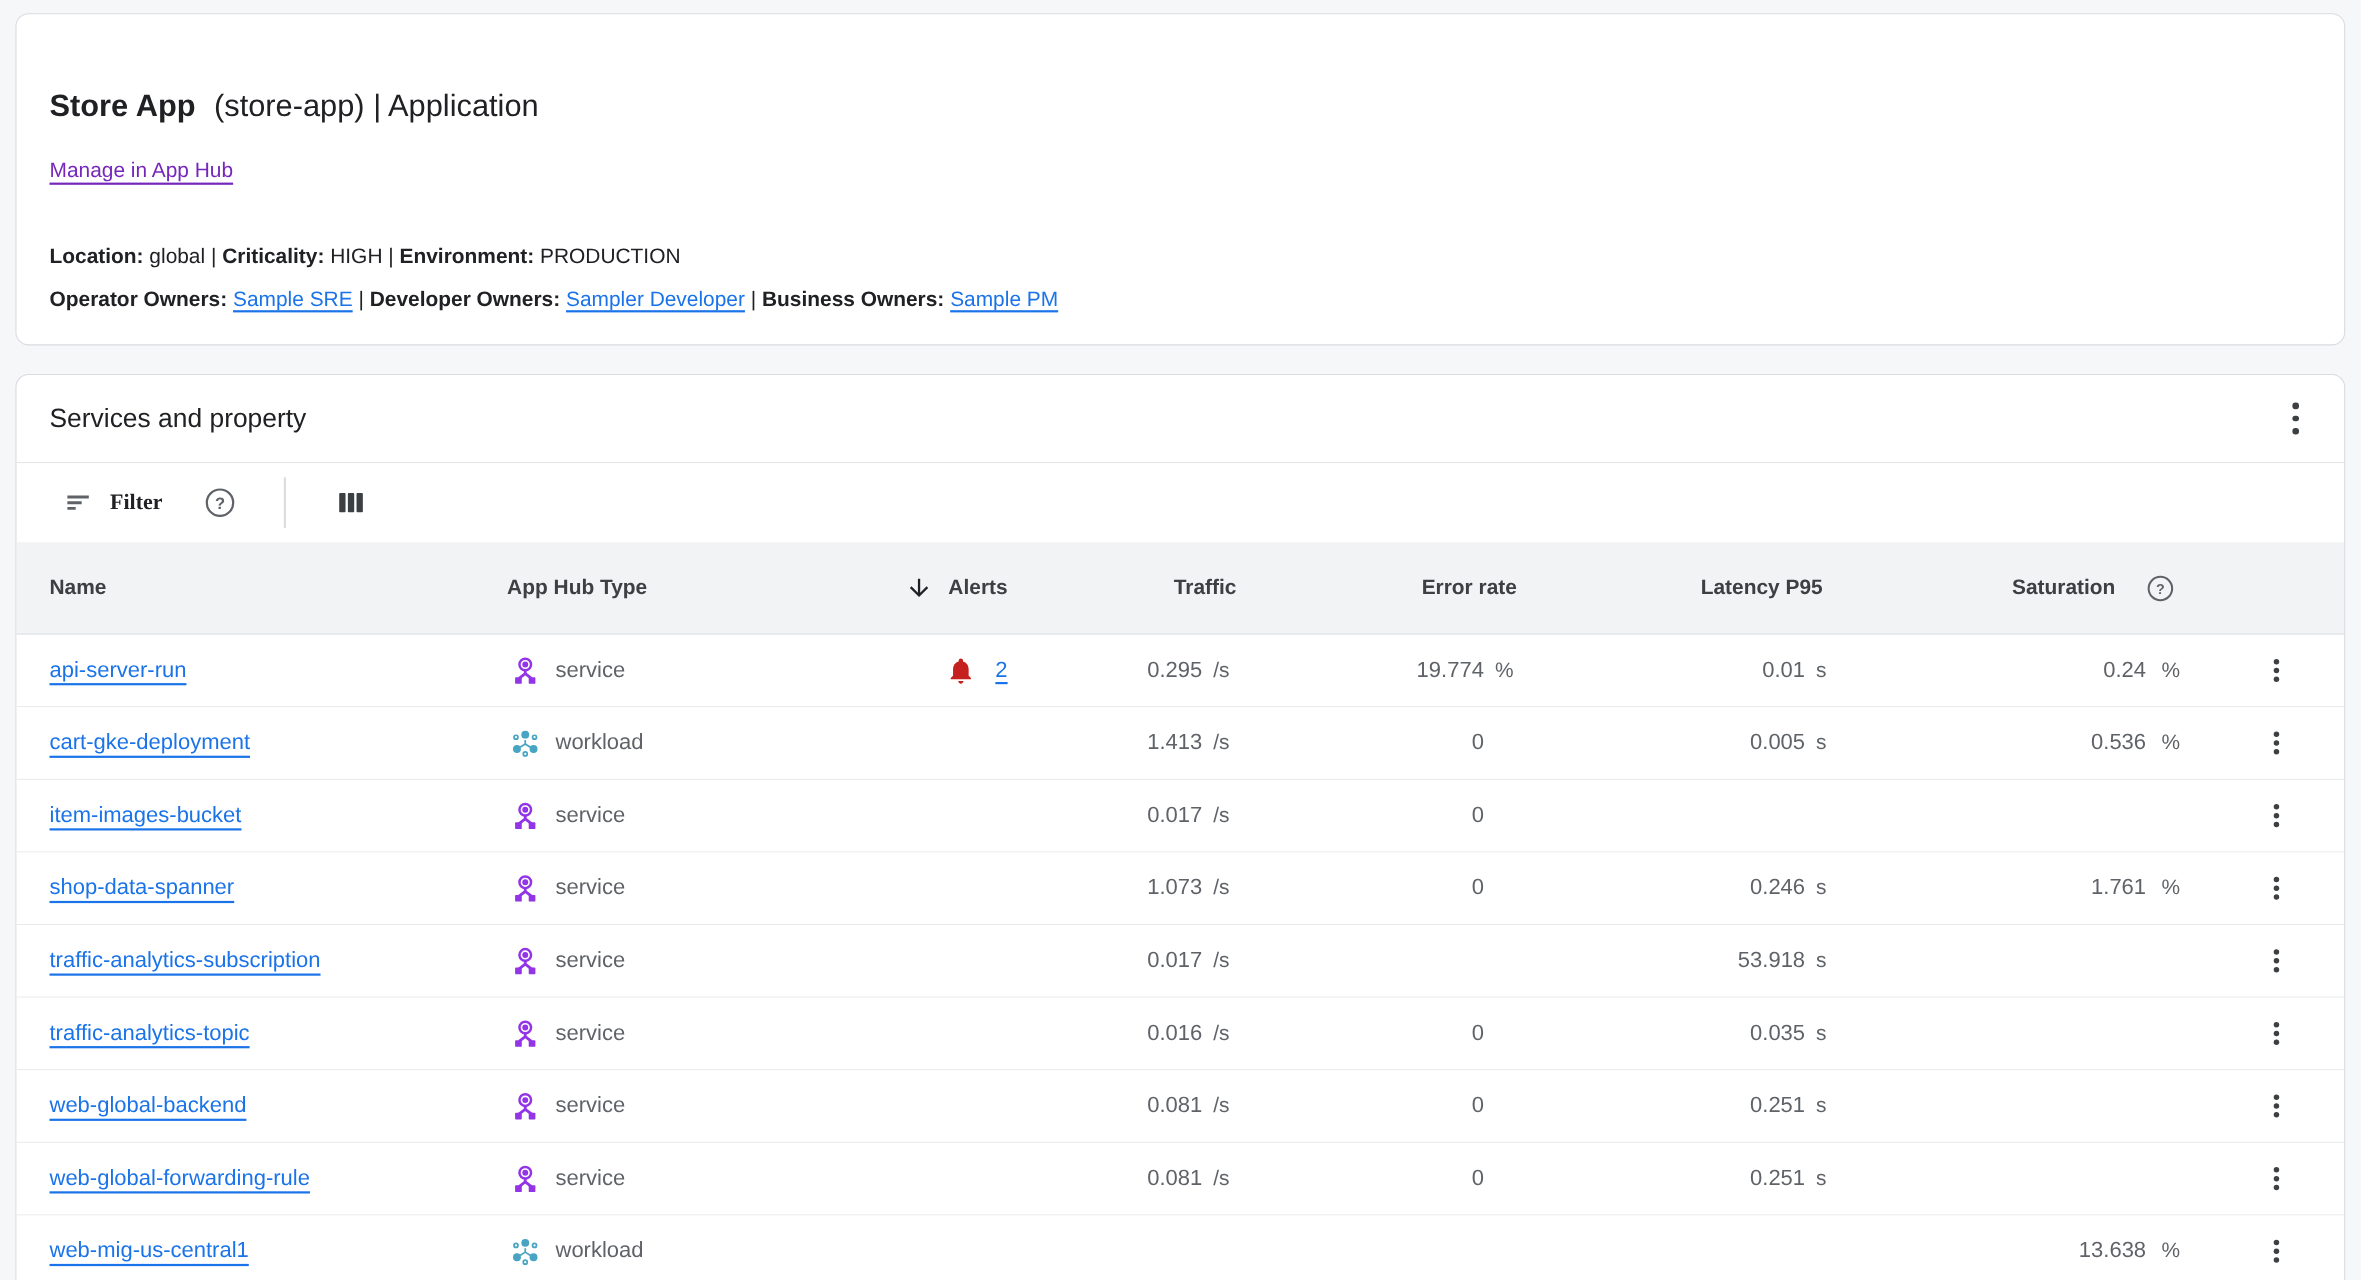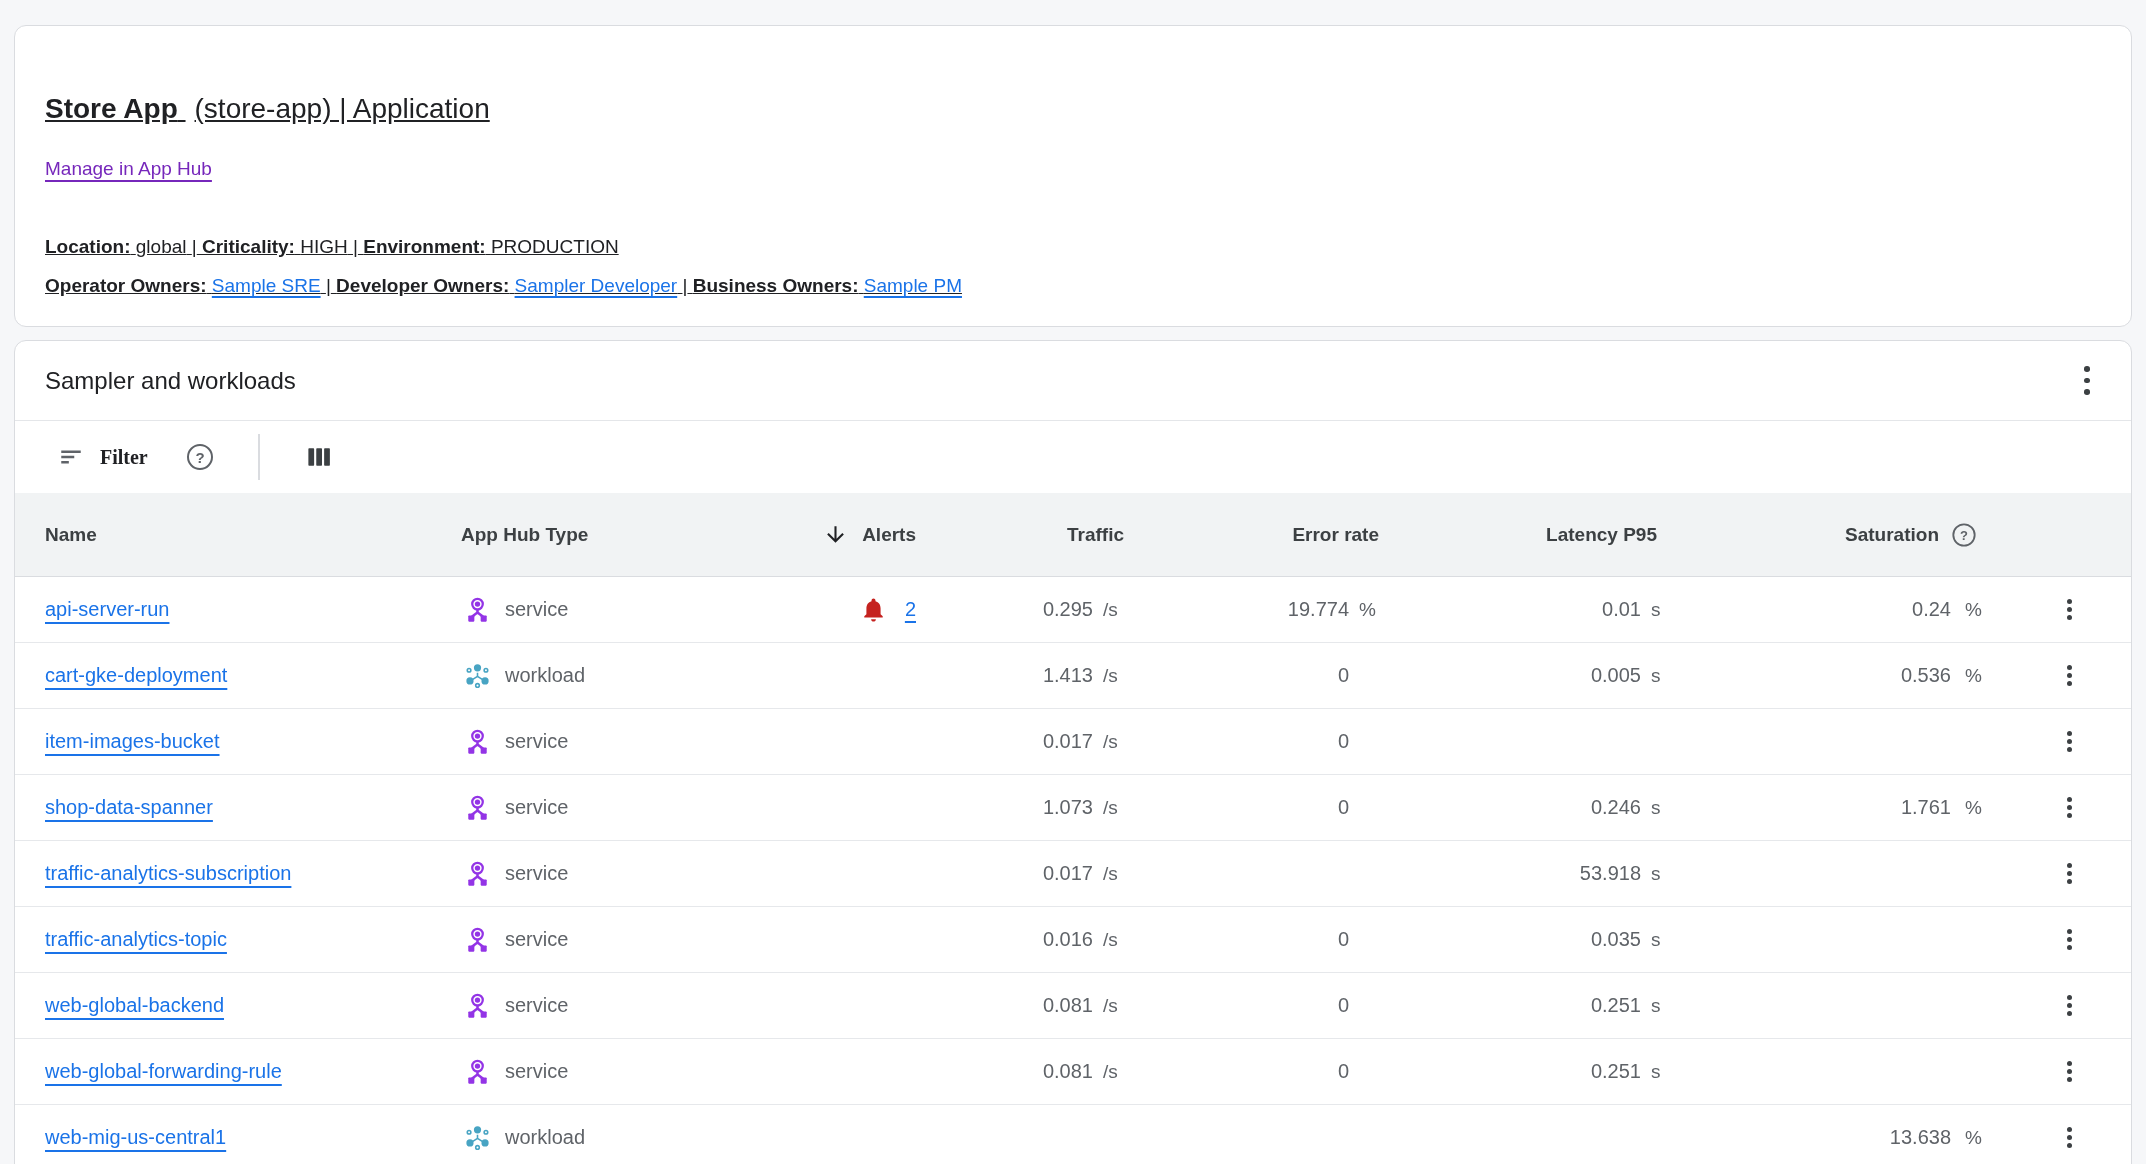--- a/index.html
+++ b/index.html
@@ -1,21 +1,21 @@
 <!DOCTYPE html>
 <html><head>
 <meta charset="utf-8">
 <style>
   * { margin:0; padding:0; box-sizing:border-box; }
   html,body { width:2146px; height:1164px; overflow:hidden; background:#f6f7f9;
               font-family:"Liberation Sans", sans-serif; color:#202124; }
   .card { position:absolute; left:14px; width:2118px; background:#fff;
           border:1px solid #dadce0; border-radius:12px; }
   
-  .card-app { top:25px; height:302px; padding:0 30px;text-decoration:underline; }
+  .card-app { top:12px; height:302px; padding:0 30px; }
   .app-title { margin-top:66px; font-size:28px; line-height:34px; color:#202124; }
   .app-title .t-bold { font-weight:700; }
   .app-title .t-rest { margin-left:9px; font-weight:400; }
   .manage-link { display:inline-block; margin-top:30px; font-size:19px; line-height:26px;
                  color:#7627bb; text-decoration:underline; text-underline-offset:5px;
                  text-decoration-thickness:1.5px; cursor:pointer; }
   .meta-line { font-size:19px; line-height:30px; color:#202124; }
   .meta-1 { margin-top:50px; }
   .meta-2 { margin-top:9px; }
   .meta-line .b { font-weight:700; }
@@ -45,21 +45,21 @@
   .v-divider { width:2px; height:46px; background:#dadce0; margin:0 44px; }
   .cols-btn { width:30px; height:30px; background:none; border:none; cursor:pointer; padding:0; }
   
   .tgrid { display:grid; grid-template-columns:416px 300px 155px 220px 255px 278px 322px 1fr;
            align-items:center; padding:0 30px; }
   .thead { height:84px; background:#f1f3f4; border-bottom:1px solid #dadce0;
            font-size:19px; font-weight:700; color:#3c4043; }
   .th { cursor:pointer; }
   .th-right { text-align:right; padding-right:12px; }
   .th-alerts { display:flex; align-items:center; justify-content:flex-end; gap:14px; }
-  .th-sat { display:flex; align-items:center; justify-content:flex-end; gap:12px; padding-right:14px; }
+  .th-sat { display:flex; align-items:center; justify-content:flex-end; gap:28px; padding-right:14px; }
   .trow { height:66px; border-bottom:1px solid #e6e8eb; background:#fff; }
   .name-link { font-size:20px; color:#1a73e8; text-decoration:underline;
                text-underline-offset:6px; text-decoration-thickness:2px; cursor:pointer; }
   .cell-type { display:flex; align-items:center; }
   .type-icon { width:27px; height:27px; margin-left:3px; margin-right:14px; flex:none; }
   .type-icon svg { width:100%; height:100%; display:block; }
   .type-label { font-size:20px; color:#5f6368; }
   .cell-alerts { display:flex; align-items:center; justify-content:flex-end; gap:18px; }
   .bell-icon { width:27px; height:27px; }
   .alert-count { font-size:20px; color:#1a73e8; text-decoration:underline;
@@ -102,21 +102,21 @@
     <a>Sampler Developer</a>
     <span>|</span>
     <span class="b">Business Owners:</span>
     <a>Sample PM</a>
   </div>
 </div>
 
 <div class="card card-table">
 
   <div class="section-header">
-    <div class="section-title">Sampler and workloads</div>
+    <div class="section-title">Services and property</div>
     <button class="kebab-btn kebab-lg">
       <i></i>
         <i></i>
         <i></i>
     </button>
   </div>
 
   <div class="filter-row">
     <div class="filter-chip">
       <svg class="filter-icon" viewBox="0 0 24 24">

